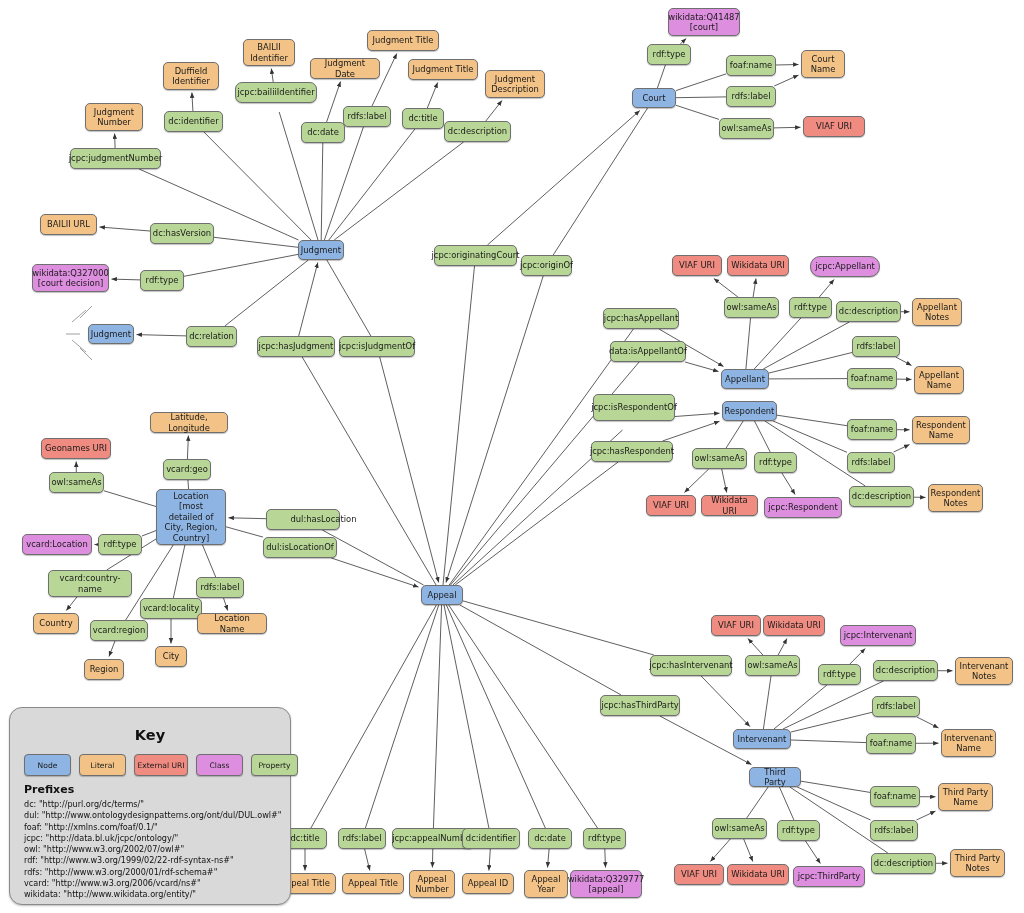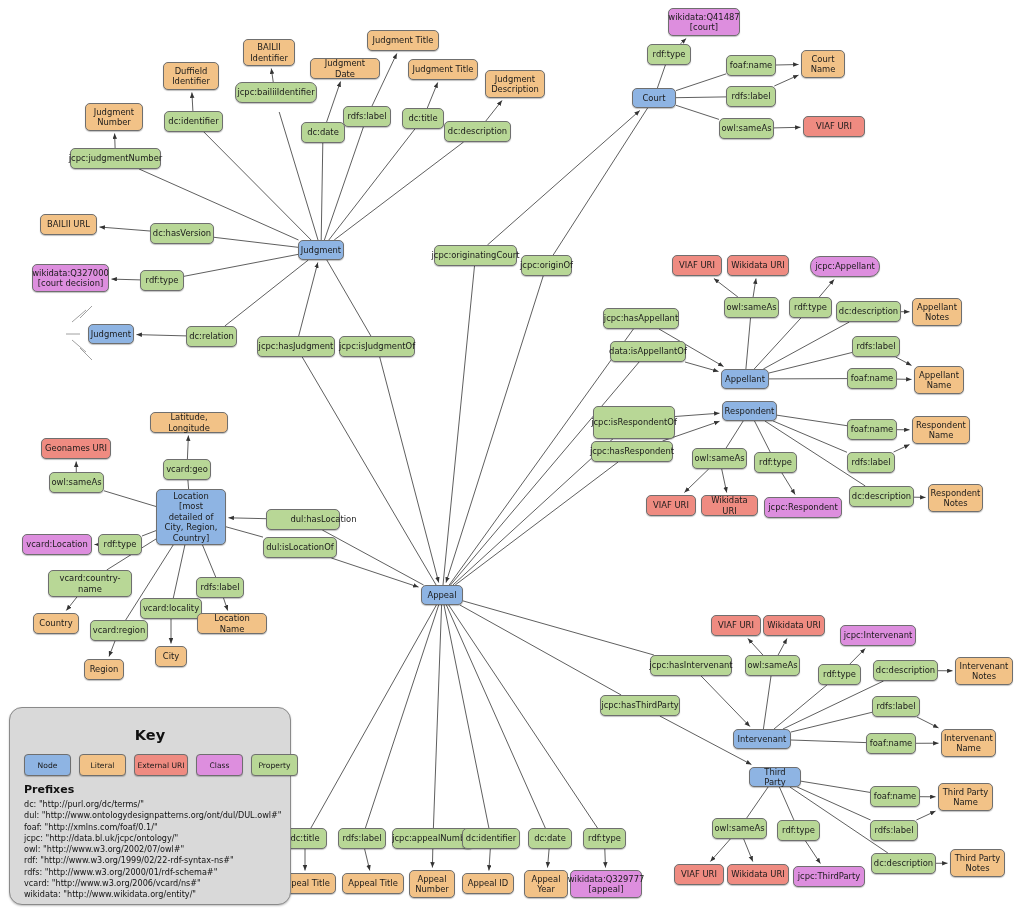--- a/index.html
+++ b/index.html
@@ -303,21 +303,21 @@
       </div>
       <div class="nd n-node" style="left: 721px; top: 369px; width: 48px; height: 20px;">
         <span>Appellant</span>
       </div>
       <div class="nd n-property" style="left: 847px; top: 368px; width: 50px; height: 21px;">
         <span>foaf:name</span>
       </div>
       <div class="nd n-literal" style="left: 914px; top: 366px; width: 50px; height: 28px;">
         <span>Appellant<br>Name</span>
       </div>
-      <div class="nd n-property" style="left: 593px; top: 394px; width: 82px; height: 33px; margin-top: 12px;">
+      <div class="nd n-property" style="left: 593px; top: 394px; width: 82px; height: 27px;">
         <span>jcpc:isRespondentOf</span>
       </div>
       <div class="nd n-node" style="left: 722px; top: 401px; width: 55px; height: 20px;">
         <span>Respondent</span>
       </div>
       <div class="nd n-property" style="left: 847px; top: 419px; width: 50px; height: 21px;">
         <span>foaf:name</span>
       </div>
       <div class="nd n-literal" style="left: 912px; top: 416px; width: 58px; height: 28px;">
         <span>Respondent<br>Name</span>

